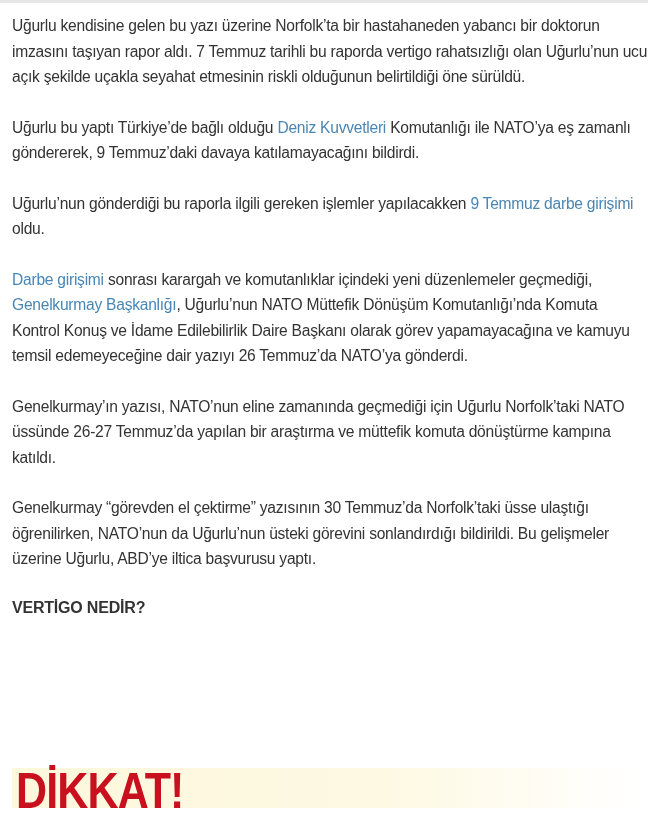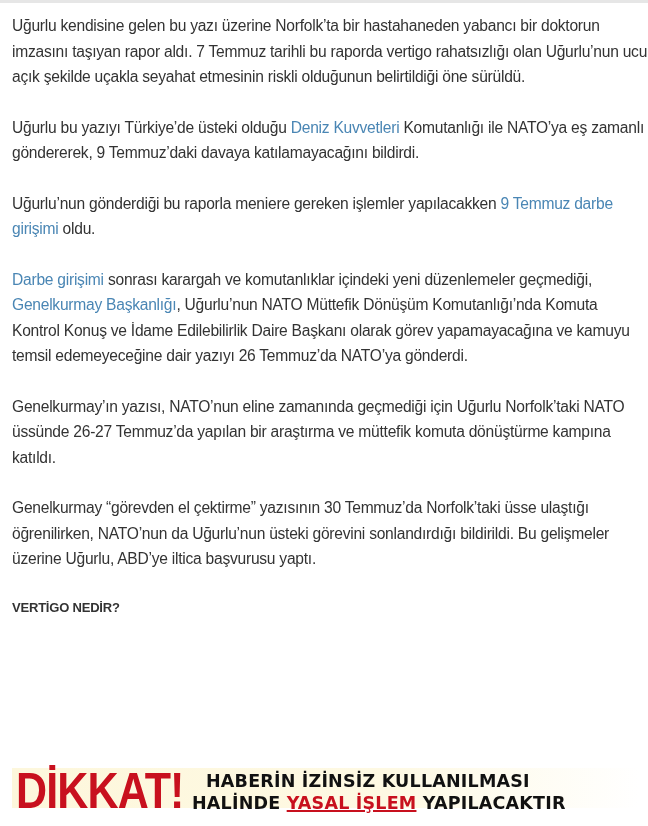--- a/index.html
+++ b/index.html
@@ -2,53 +2,49 @@
 <html><head>
 <meta charset="utf-8">
 <style>
   html, body { margin:0; padding:0; background:#ffffff; }
   body { width:648px; height:826px; overflow:hidden; position:relative;
          font-family:"Liberation Sans", sans-serif; color:#333333; }
   .topbar { position:absolute; left:0; top:0; width:648px; height:3px; background:#e6e6e6; }
   .article { position:absolute; left:12px; top:5px; width:636px; }
   .article p { margin:8px 0 25px 0; font-size:15.6px; line-height:25.5px; letter-spacing:-0.25px; color:#333; }
   .article a { color:#4a86b4; text-decoration:none; }
-  .article h3 { margin:0 0 26px 0; font-size:13px; line-height:22px; font-weight:bold; color:#333; letter-spacing:-0.2px; }
+  .article h3 { margin:0 0 26px 0; font-size:16px; line-height:22px; font-weight:bold; color:#333; letter-spacing:-0.2px; }
   .banner { position:absolute; left:12px; top:768px; width:628px; height:40px;
             background:linear-gradient(90deg, #fdf7dc 0%, #fef9e3 60%, #ffffff 100%); }
   .dikkat { position:absolute; left:4px; top:-6px; font-family:"Liberation Sans", sans-serif;
             font-weight:bold; font-size:50px; line-height:58px; color:#c8101e; letter-spacing:-1px;
             transform:scaleX(0.86); transform-origin:left top; }
   .warn { position:absolute; left:180px; top:2px; width:448px; font-family:"DejaVu Sans", sans-serif;
           font-weight:bold; color:#111; font-size:17.5px; line-height:22px; letter-spacing:0.2px; }
   .warn .l1 { display:block; padding-left:14px; }
   .warn .l2 { display:block; }
   .warn .red { color:#c8101e; text-decoration:underline; text-decoration-thickness:2px; }
 </style>
 </head>
 <body>
 
 <div class="topbar"></div>
 
 <div class="article">
   <p><span>Uğurlu kendisine gelen bu yazı üzerine Norfolk’ta bir hastahaneden yabancı bir doktorun imzasını taşıyan rapor aldı. 7 Temmuz tarihli bu raporda vertigo rahatsızlığı olan Uğurlu’nun ucu açık şekilde uçakla seyahat etmesinin riskli olduğunun belirtildiği öne sürüldü.</span></p>
 
-  <p><span>Uğurlu bu yazıyı Türkiye’de üsteki olduğu </span><a href="#">Deniz Kuvvetleri</a><span> Komutanlığı ile NATO’ya eş zamanlı göndererek, 9 Temmuz’daki davaya katılamayacağını bildirdi.</span></p>
+  <p><span>Uğurlu bu yaptı Türkiye’de bağlı olduğu </span><a href="#">Deniz Kuvvetleri</a><span> Komutanlığı ile NATO’ya eş zamanlı göndererek, 9 Temmuz’daki davaya katılamayacağını bildirdi.</span></p>
 
-  <p><span>Uğurlu’nun gönderdiği bu raporla meniere gereken işlemler yapılacakken </span><a href="#">9 Temmuz darbe girişimi</a><span> oldu.</span></p>
+  <p><span>Uğurlu’nun gönderdiği bu raporla ilgili gereken işlemler yapılacakken </span><a href="#">9 Temmuz darbe girişimi</a><span> oldu.</span></p>
 
   <p><a href="#">Darbe girişimi</a><span> sonrası karargah ve komutanlıklar içindeki yeni düzenlemeler geçmediği, </span><a href="#">Genelkurmay Başkanlığı</a><span>, Uğurlu’nun  NATO Müttefik Dönüşüm Komutanlığı’nda Komuta Kontrol Konuş ve İdame Edilebilirlik Daire Başkanı olarak görev yapamayacağına ve kamuyu temsil edemeyeceğine dair yazıyı 26 Temmuz’da NATO’ya gönderdi.</span></p>
 
   <p><span>Genelkurmay’ın yazısı, NATO’nun eline zamanında geçmediği için Uğurlu Norfolk’taki NATO üssünde 26-27 Temmuz’da yapılan bir araştırma ve müttefik komuta dönüştürme kampına katıldı.</span></p>
 
   <p><span>Genelkurmay “görevden el çektirme” yazısının 30 Temmuz’da Norfolk’taki üsse ulaştığı öğrenilirken, NATO’nun da Uğurlu’nun üsteki görevini sonlandırdığı bildirildi. Bu gelişmeler üzerine Uğurlu, ABD’ye iltica başvurusu yaptı.</span></p>
 
   <h3>VERTİGO NEDİR?</h3>
 
 </div>
 
 <div class="banner">
   <div class="dikkat">DİKKAT!</div>
-  <div class="warn">
-    <span class="l1">HABERİN İZİNSİZ KULLANILMASI</span>
-    <span class="l2"><span>HALİNDE </span><span class="red">YASAL İŞLEM</span><span> YAPILACAKTIR</span></span>
-  </div>
 </div>
 
 </body></html>

